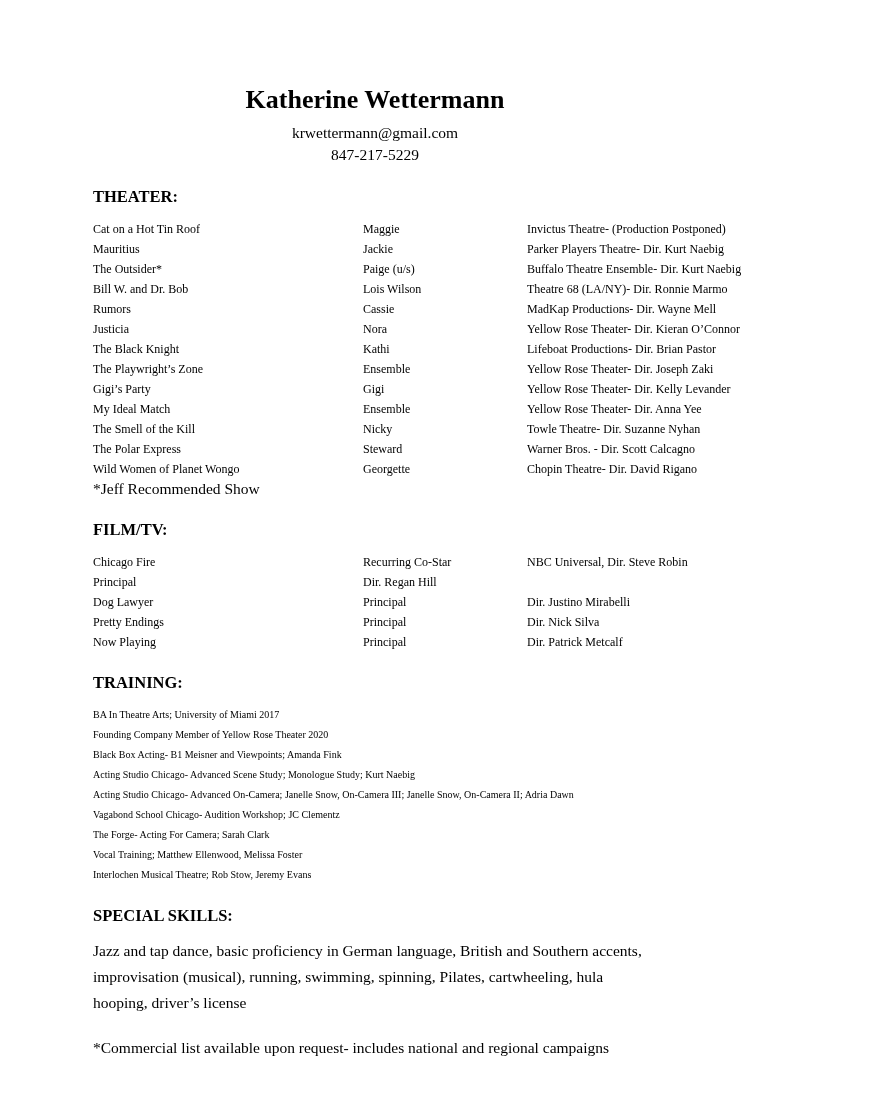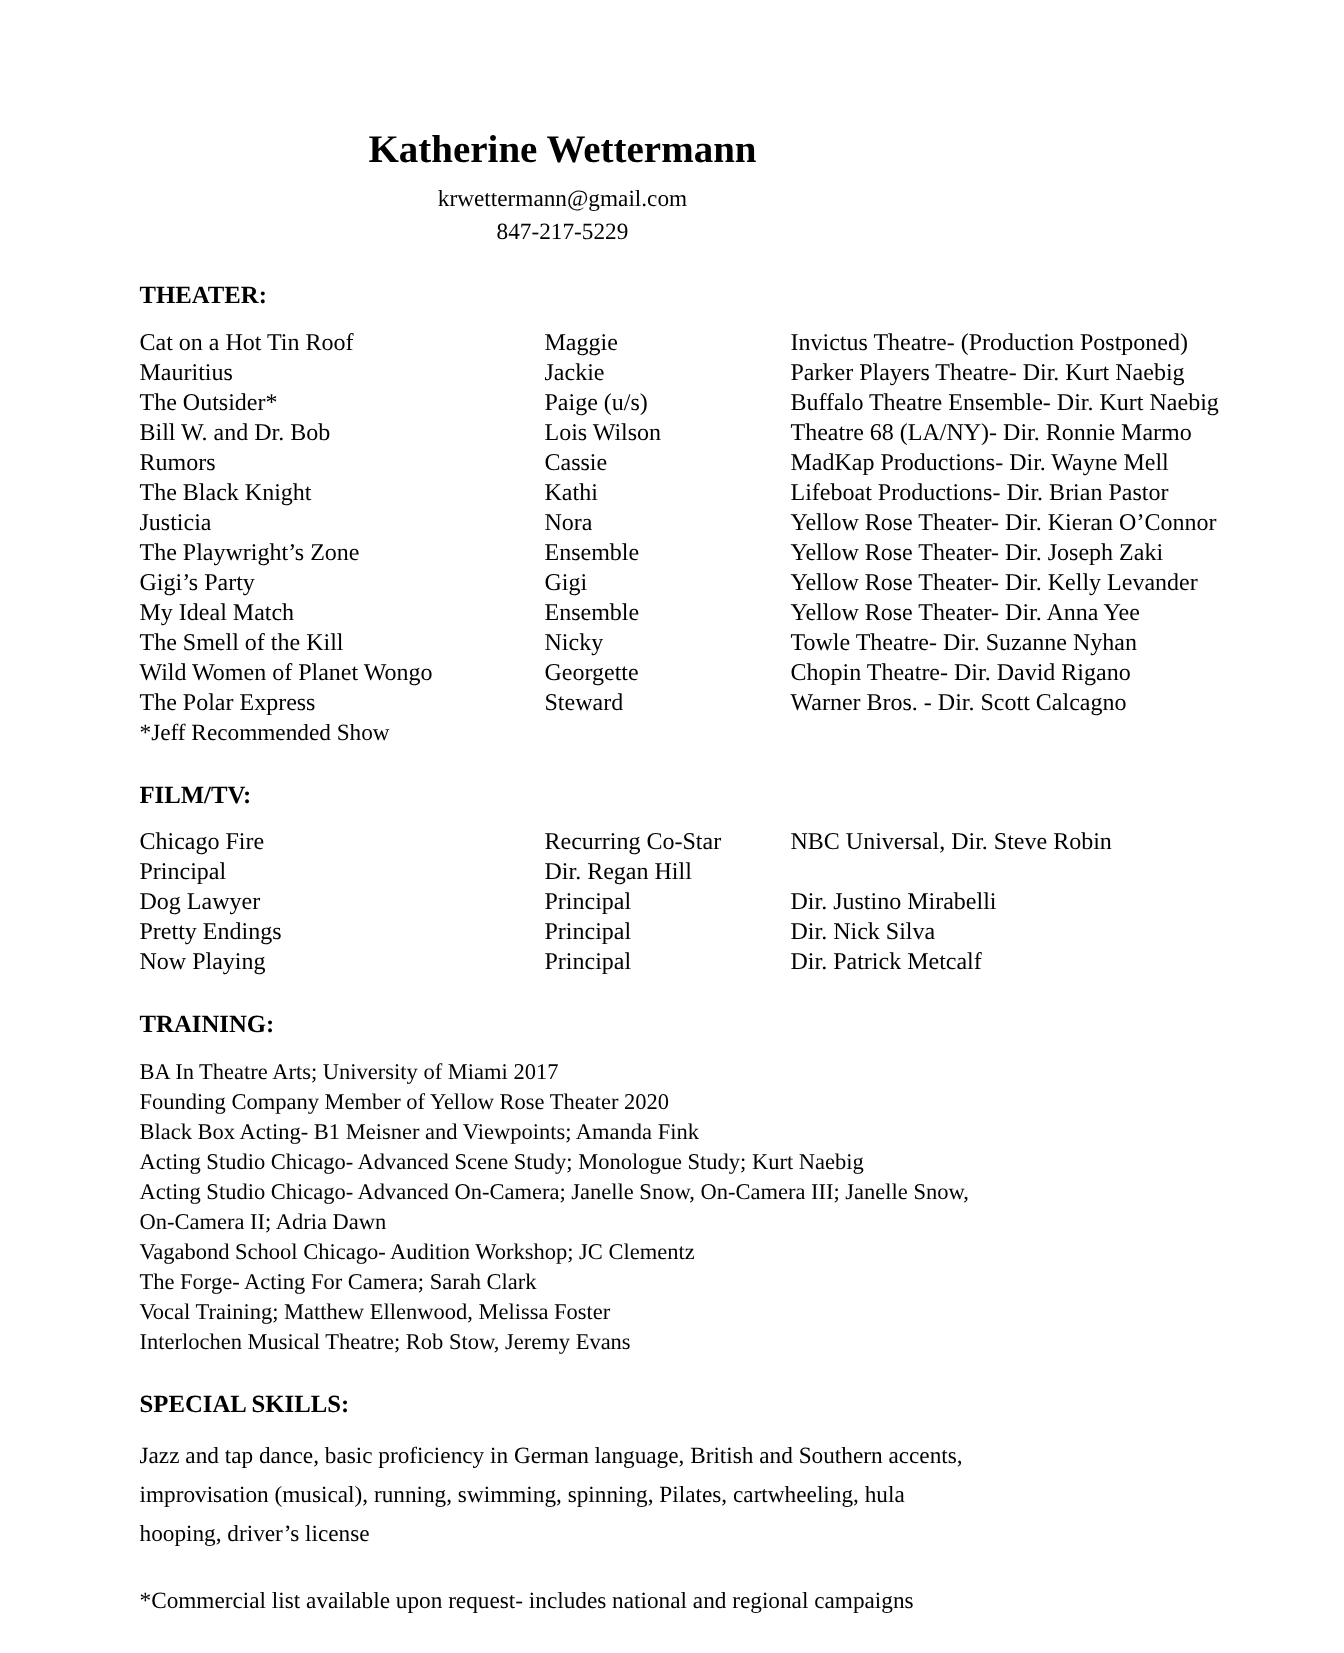--- a/index.html
+++ b/index.html
@@ -30,31 +30,31 @@
   }
   .section-heading {
     font-size: 16.5px;
     font-weight: bold;
     margin-top: 21px;
     margin-bottom: 12px;
   }
   .credit-row {
     display: grid;
     grid-template-columns: 270px 164px 1fr;
-    font-size: 16px;
+    font-size: 12px;
     line-height: 20px;
   }
   .cell { white-space: nowrap; }
   .it { }
   .footnote {
     font-size: 15.5px;
     line-height: 20px;
   }
   .training-item {
-    font-size: 15px;
+    font-size: 10px;
     line-height: 20px;
   }
   .skills-text {
     font-size: 15.5px;
     line-height: 26px;
   }
   .skills-footnote {
     font-size: 15.5px;
     line-height: 20px;
     margin-top: 22px;
@@ -93,28 +93,28 @@
           <div class="cell show">Bill W. and Dr. Bob</div>
           <div class="cell role">Lois Wilson</div>
           <div class="cell company">Theatre 68 (LA/NY)- Dir. Ronnie Marmo</div>
         </div>
         <div class="credit-row">
           <div class="cell show">Rumors</div>
           <div class="cell role">Cassie</div>
           <div class="cell company">MadKap Productions- Dir. Wayne Mell</div>
         </div>
         <div class="credit-row">
+          <div class="cell show">Justicia</div>
+          <div class="cell role">Nora</div>
+          <div class="cell company">Yellow Rose Theater- Dir. Kieran O’Connor</div>
+        </div>
+        <div class="credit-row">
           <div class="cell show">The Black Knight</div>
           <div class="cell role">Kathi</div>
           <div class="cell company">Lifeboat Productions- Dir. Brian Pastor</div>
-        </div>
-        <div class="credit-row">
-          <div class="cell show">Justicia</div>
-          <div class="cell role">Nora</div>
-          <div class="cell company">Yellow Rose Theater- Dir. Kieran O’Connor</div>
         </div>
         <div class="credit-row">
           <div class="cell show">The Playwright’s Zone</div>
           <div class="cell role">Ensemble</div>
           <div class="cell company">Yellow Rose Theater- Dir. Joseph Zaki</div>
         </div>
         <div class="credit-row">
           <div class="cell show">Gigi’s Party</div>
           <div class="cell role">Gigi</div>
           <div class="cell company">Yellow Rose Theater- Dir. Kelly Levander</div>
@@ -123,28 +123,28 @@
           <div class="cell show">My Ideal Match</div>
           <div class="cell role">Ensemble</div>
           <div class="cell company">Yellow Rose Theater- Dir. Anna Yee</div>
         </div>
         <div class="credit-row">
           <div class="cell show">The Smell of the Kill</div>
           <div class="cell role">Nicky</div>
           <div class="cell company">Towle Theatre- Dir. Suzanne Nyhan</div>
         </div>
         <div class="credit-row">
+          <div class="cell show">The Polar Express</div>
+          <div class="cell role">Steward</div>
+          <div class="cell company">Warner Bros. - Dir. Scott Calcagno</div>
+        </div>
+        <div class="credit-row">
           <div class="cell show">Wild Women of Planet Wongo</div>
           <div class="cell role">Georgette</div>
           <div class="cell company">Chopin Theatre- Dir. David Rigano</div>
-        </div>
-        <div class="credit-row">
-          <div class="cell show">The Polar Express</div>
-          <div class="cell role">Steward</div>
-          <div class="cell company">Warner Bros. - Dir. Scott Calcagno</div>
         </div>
       </div>
     <div class="footnote">*Jeff Recommended Show</div>
   </section>
 
   <section>
     <h2 class="section-heading">FILM/TV:</h2>
     <div id="filmtv-rows">
         <div class="credit-row">
           <div class="cell show">Chicago Fire</div>

